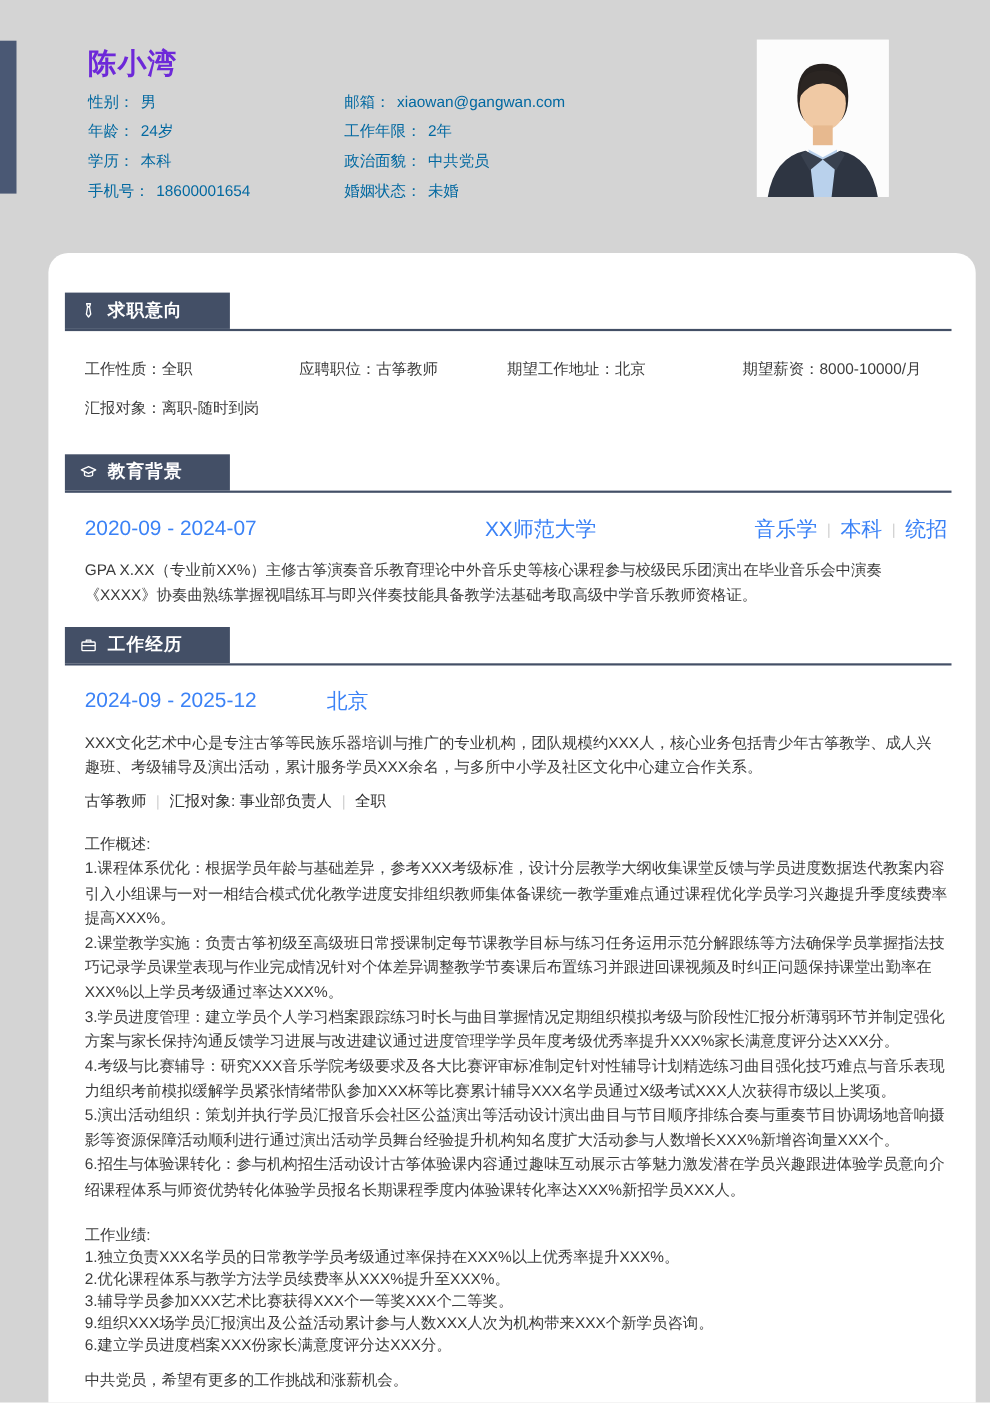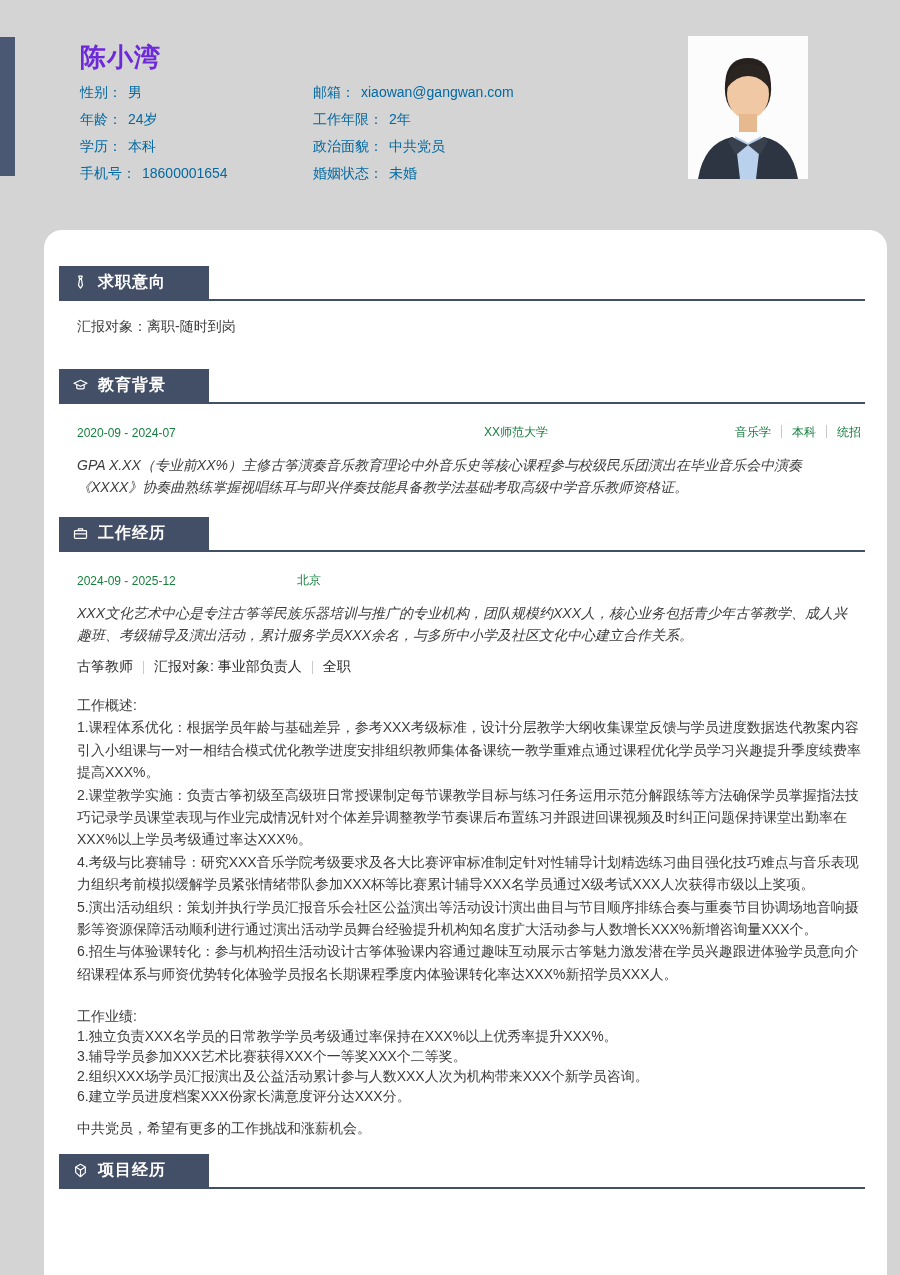--- a/index.html
+++ b/index.html
@@ -23,26 +23,26 @@
   .sec { margin:0 22px 0 15px; border-bottom:2px solid #434f66; }
   .sec-box { width:150px; height:33px; background:#434f66; color:#fff; display:flex; align-items:center;
              gap:9px; padding-left:13px; font-size:16px; font-weight:700; letter-spacing:1px; }
   .sec-box svg { width:17px; height:17px; flex:none; }
   .mt33 { margin-top:33px; } .mt18 { margin-top:18px; } .mt16 { margin-top:16px; }
   .content { margin-left:33px; margin-right:26px; font-size:14px; color:#3c3c3c; }
   
   .int-row1 { display:grid; grid-template-columns:195px 189px 214px 1fr; margin-top:26px; }
   .int-row2 { margin-top:17px; }
   
-  .meta { display:flex; align-items:center; margin-top:20px; font-size:12px; color:#15803d; }
+  .meta { display:flex; align-items:center; margin-top:20px; font-size:19px; color:#3b82f6; }
   .m-left { width:220px; }
   .m-center { flex:1; text-align:center; }
   .m-right { text-align:right; white-space:nowrap; }
   .vsep { display:inline-block; width:1px; height:13px; background:#c9c9c9; margin:0 10px; vertical-align:-2px; }
-  .para { margin-top:13px; line-height:22.4px; min-height:45px;font-style:italic; }
+  .para { margin-top:13px; line-height:22.4px; min-height:45px; }
   .role-row { display:flex; align-items:center; margin-top:11px; font-size:14px; color:#2d2d2d; }
   .overview { margin-top:18px; line-height:22.4px; min-height:292px; }
   .achieve { margin-top:20px; line-height:20px; }
   .leave { margin-top:14px; }
 </style>
 </head>
 <body>
 
 <div class="leftbar"></div>
 
@@ -94,20 +94,26 @@
   <div class="sec">
     <div class="sec-box">
       <svg viewBox="0 0 24 24" fill="none" stroke="#ffffff" stroke-width="1.7" stroke-linejoin="round">
         <path d="M9.5 3h5l-1.2 4h-2.6z"></path>
         <path d="M10.8 7h2.4l1.6 9.2-2.8 3.8-2.8-3.8z"></path>
       </svg>
       <span>求职意向</span>
     </div>
   </div>
   <div class="content">
+    <div class="int-row1">
+      <div><span class="fl">工作性质：</span><span>全职</span></div>
+      <div><span class="fl">应聘职位：</span><span>古筝教师</span></div>
+      <div><span class="fl">期望工作地址：</span><span>北京</span></div>
+      <div><span class="fl">期望薪资：</span><span>8000-10000/月</span></div>
+    </div>
     <div class="int-row2">
       <div><span class="fl">汇报对象：</span><span>离职-随时到岗</span></div>
     </div>
   </div>
 
   <div class="sec mt33">
     <div class="sec-box">
       <svg viewBox="0 0 24 24" fill="none" stroke="#ffffff" stroke-width="1.7" stroke-linejoin="round">
         <path d="M12 4.5 L2.8 8.8 12 13.1 21.2 8.8z"></path>
         <path d="M6.8 11.2v4.2c0 2 10.4 2 10.4 0v-4.2"></path>
@@ -146,29 +152,31 @@
       <span>古筝教师</span>
         <span class="vsep"></span>
         <span>汇报对象: 事业部负责人</span>
         <span class="vsep"></span>
         <span>全职</span>
     </div>
     <div class="overview">
       <div>工作概述:</div>
       <div>1.课程体系优化：根据学员年龄与基础差异，参考XXX考级标准，设计分层教学大纲收集课堂反馈与学员进度数据迭代教案内容引入小组课与一对一相结合模式优化教学进度安排组织教师集体备课统一教学重难点通过课程优化学员学习兴趣提升季度续费率提高XXX%。</div>
       <div>2.课堂教学实施：负责古筝初级至高级班日常授课制定每节课教学目标与练习任务运用示范分解跟练等方法确保学员掌握指法技巧记录学员课堂表现与作业完成情况针对个体差异调整教学节奏课后布置练习并跟进回课视频及时纠正问题保持课堂出勤率在XXX%以上学员考级通过率达XXX%。</div>
+      <div>3.学员进度管理：建立学员个人学习档案跟踪练习时长与曲目掌握情况定期组织模拟考级与阶段性汇报分析薄弱环节并制定强化方案与家长保持沟通反馈学习进展与改进建议通过进度管理学学员年度考级优秀率提升XXX%家长满意度评分达XXX分。</div>
       <div>4.考级与比赛辅导：研究XXX音乐学院考级要求及各大比赛评审标准制定针对性辅导计划精选练习曲目强化技巧难点与音乐表现力组织考前模拟缓解学员紧张情绪带队参加XXX杯等比赛累计辅导XXX名学员通过X级考试XXX人次获得市级以上奖项。</div>
       <div>5.演出活动组织：策划并执行学员汇报音乐会社区公益演出等活动设计演出曲目与节目顺序排练合奏与重奏节目协调场地音响摄影等资源保障活动顺利进行通过演出活动学员舞台经验提升机构知名度扩大活动参与人数增长XXX%新增咨询量XXX个。</div>
       <div>6.招生与体验课转化：参与机构招生活动设计古筝体验课内容通过趣味互动展示古筝魅力激发潜在学员兴趣跟进体验学员意向介绍课程体系与师资优势转化体验学员报名长期课程季度内体验课转化率达XXX%新招学员XXX人。</div>
     </div>
     <div class="achieve">
       <div>工作业绩:</div>
       <div>1.独立负责XXX名学员的日常教学学员考级通过率保持在XXX%以上优秀率提升XXX%。</div>
+      <div>2.优化课程体系与教学方法学员续费率从XXX%提升至XXX%。</div>
       <div>3.辅导学员参加XXX艺术比赛获得XXX个一等奖XXX个二等奖。</div>
-      <div>2.组织XXX场学员汇报演出及公益活动累计参与人数XXX人次为机构带来XXX个新学员咨询。</div>
+      <div>9.组织XXX场学员汇报演出及公益活动累计参与人数XXX人次为机构带来XXX个新学员咨询。</div>
       <div>6.建立学员进度档案XXX份家长满意度评分达XXX分。</div>
     </div>
     <div class="leave">中共党员，希望有更多的工作挑战和涨薪机会。</div>
   </div>
 
   <div class="sec mt16">
     <div class="sec-box">
       <svg viewBox="0 0 24 24" fill="none" stroke="#ffffff" stroke-width="1.7" stroke-linejoin="round">
         <path d="M12 3.2 18.8 7v8L12 20.8 5.2 15V7z"></path>
         <path d="M12 11.2 18.8 7M12 11.2 5.2 7M12 11.2v9.6"></path>

